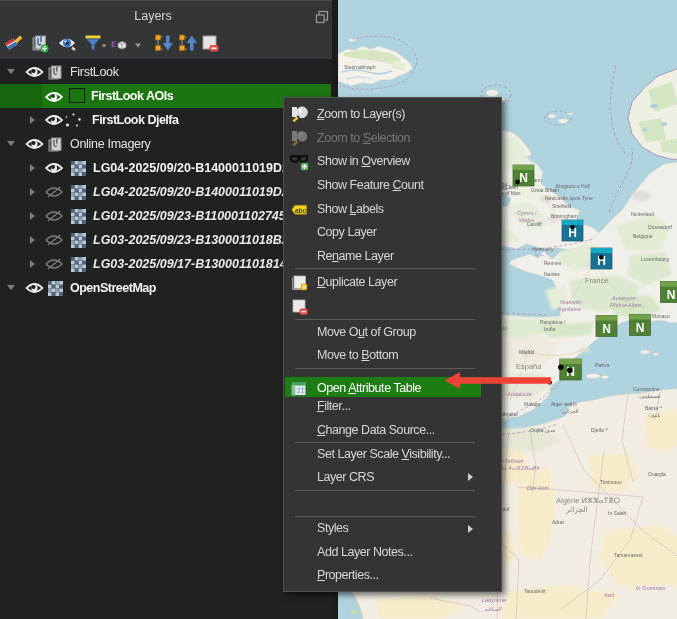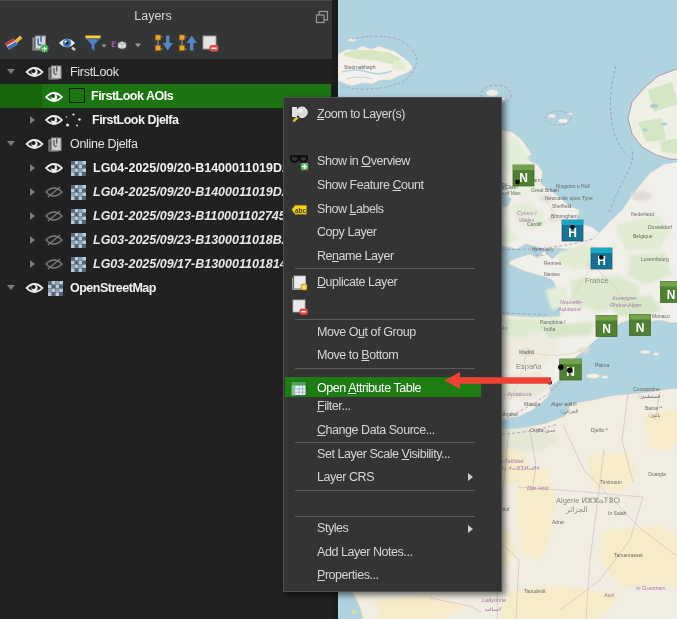--- a/index.html
+++ b/index.html
@@ -400,21 +400,21 @@
       <svg class="abs" style="left:24.5px;top:6px" width="19" height="12" viewBox="0 0 18 12">
           <path d="M1,6 Q9,-2 17,6 Q9,14 1,6 Z" fill="none" stroke="#f0f0f0" stroke-width="1.7"></path>
           <circle cx="9" cy="6" r="3.1" fill="#f0f0f0"></circle>
           <circle cx="8" cy="5" r="2.05" fill="#1d1d1d"></circle>
         </svg>
       <svg class="abs" style="left:48px;top:5px" width="15" height="15" viewBox="0 0 15 15">
           <rect x="1" y="3" width="9" height="11" fill="#555" stroke="#9d9d9d"></rect>
           <rect x="3.5" y="1" width="9.5" height="12.5" fill="#cfcfcf" stroke="#8f8f8f"></rect>
           <path d="M6,3 L6,8.5 M8.8,1.5 L8.8,6.5 M6,8.5 Q7.4,10.3 8.8,8.5" stroke="#4a4a4a" stroke-width="1.2" fill="none"></path>
         </svg>
-      <span class="txt t1" style="left:70px">Online Djelfa</span>
+      <span class="txt t1" style="left:70px">Online Imagery</span>
     </div>
     <div class="trow" style="top:155.5px">
       <span class="exp expright" style="left:30px"></span>
       <svg class="abs" style="left:45px;top:6px" width="18" height="12" viewBox="0 0 18 12">
           <path d="M1,6 Q9,-2 17,6 Q9,14 1,6 Z" fill="none" stroke="#f0f0f0" stroke-width="1.7"></path>
           <circle cx="9" cy="6" r="3.1" fill="#f0f0f0"></circle>
           <circle cx="8" cy="5" r="2.05" fill="#1d1d1d"></circle>
         </svg>
       <svg class="abs" style="left:71px;top:5px" width="15" height="15" viewBox="0 0 15 15">
           <rect x="0.0" y="0.0" width="3.75" height="3.75" fill="#54667a"></rect>
@@ -575,20 +575,30 @@
       <svg class="micon" viewBox="0 0 20 18">
           <rect x="2" y="1" width="5" height="10" fill="#e3e3e3"></rect>
           <circle cx="12" cy="6.3" r="5.3" fill="#d9d9d9"></circle>
           <circle cx="12" cy="6.3" r="5.3" fill="none" stroke="#ececec" stroke-width="1"></circle>
           <circle cx="10.4" cy="4.7" r="2" fill="#f4f4f4"></circle>
           <circle cx="8" cy="10.9" r="1.2" fill="#1a1a1a"></circle>
           <path d="M7.6,11.3 L3.4,15.4" stroke="#e8c22e" stroke-width="2.6"></path>
         </svg>
       <span class="lbl"><u>Z</u>oom to Layer(s)</span>
     </div>
+    <div class="mi dis" style="top:28.8px">
+      <svg class="micon" style="opacity:.4" viewBox="0 0 20 18">
+          <rect x="2" y="1" width="5" height="10" fill="#e3e3e3"></rect>
+          <circle cx="12" cy="6.3" r="5.3" fill="#d9d9d9"></circle>
+          <circle cx="10.4" cy="4.7" r="2" fill="#f4f4f4"></circle>
+          <circle cx="8" cy="10.9" r="1.2" fill="#1a1a1a"></circle>
+          <path d="M7.6,11.3 L3.4,15.4" stroke="#e8c22e" stroke-width="2.6"></path>
+        </svg>
+      <span class="lbl">Zoom to <u>S</u>election</span>
+    </div>
     <div class="mi" style="top:52.3px">
       <svg class="micon" viewBox="0 0 20 18">
           <path d="M1,3.2 L8,3.2 L8,7 L6.5,8.8 L2.8,8.8 L1,6.5 Z M10,3.2 L17,3.2 L17,6.5 L15.2,8.8 L11.5,8.8 L10,7 Z M8,4.2 Q9,3.4 10,4.2" fill="none" stroke="#0c0c0c" stroke-width="1.9"></path>
           <rect x="10.8" y="9.8" width="7.4" height="7.4" rx="1.5" fill="#55a95a"></rect>
           <path d="M14.5,10.9 L14.5,16.1 M11.9,13.5 L17.1,13.5" stroke="#fff" stroke-width="1.6"></path>
         </svg>
       <span class="lbl">Show in <u>O</u>verview</span>
     </div>
     <div class="mi" style="top:76px">
         <span class="lbl">Show Feature <u>C</u>ount</span>

